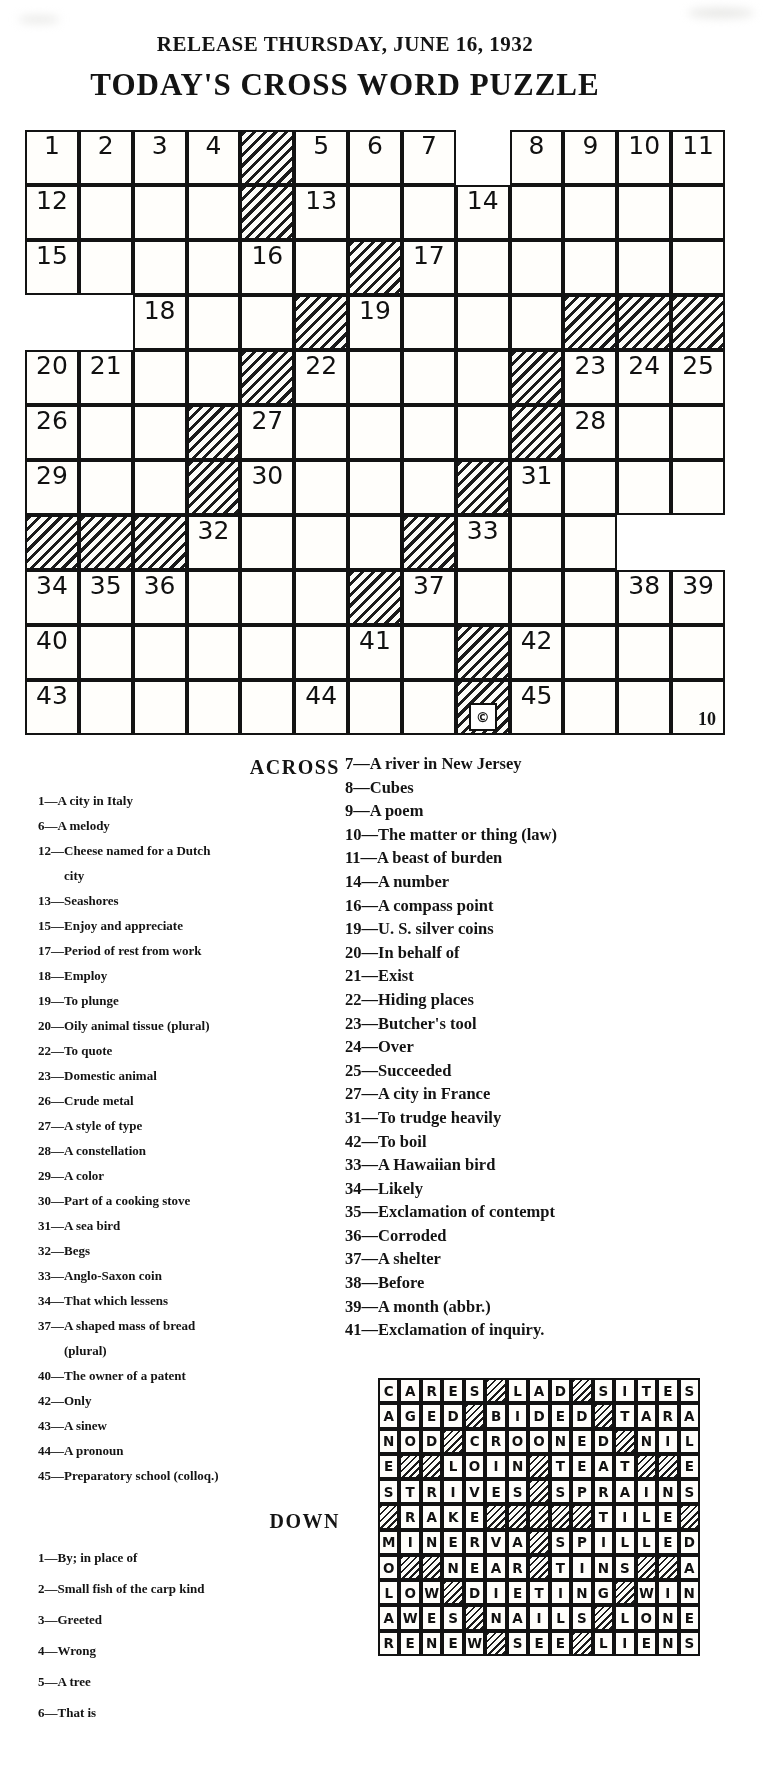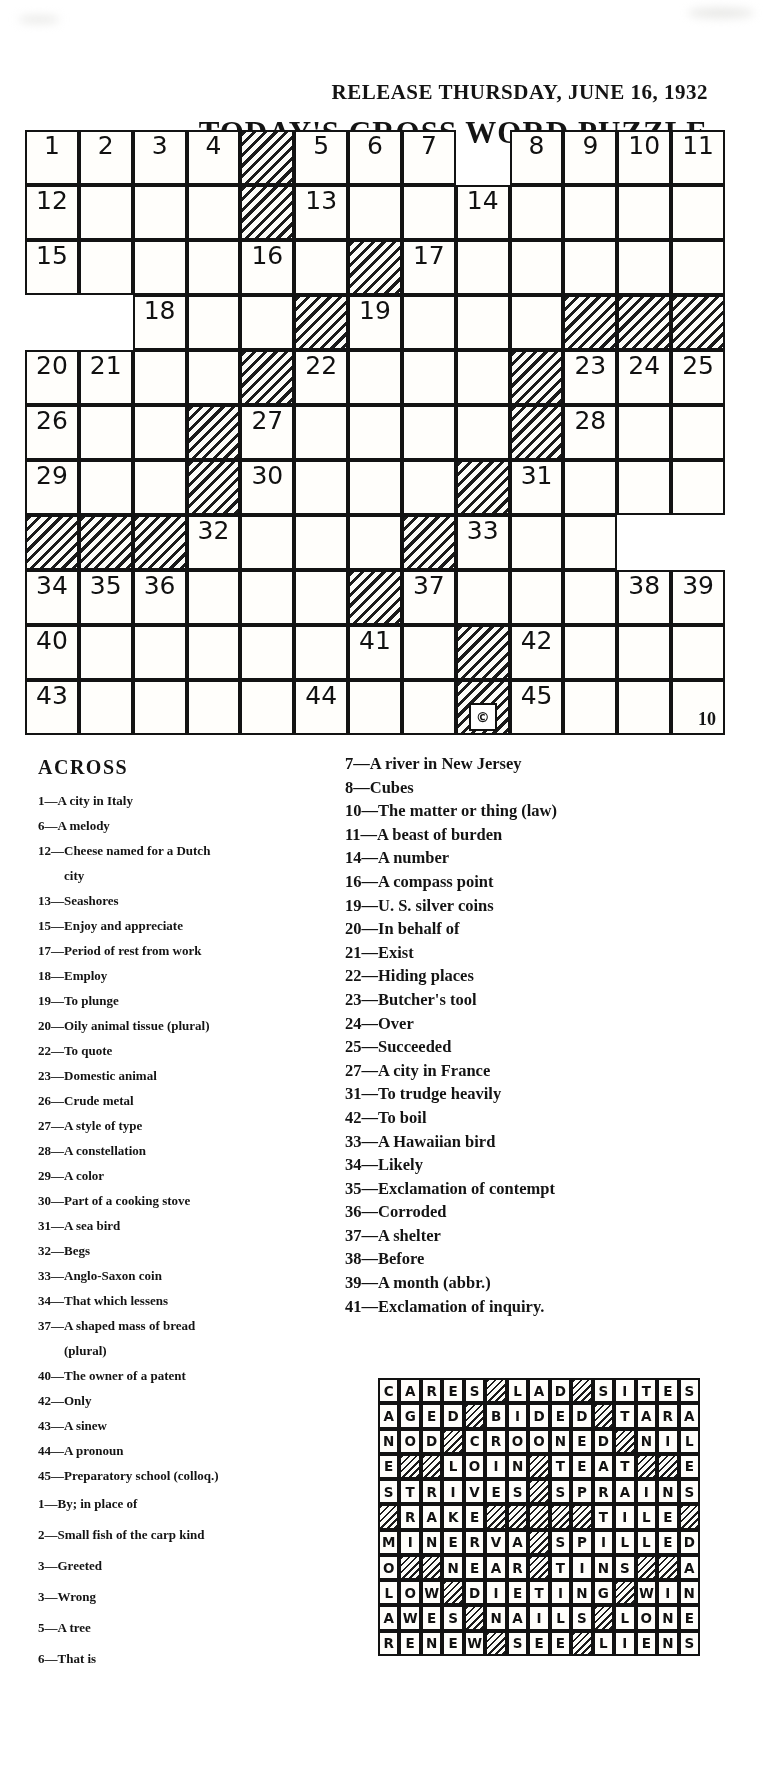--- a/index.html
+++ b/index.html
@@ -1,21 +1,21 @@
 <!DOCTYPE html>
 <html><head>
 <meta charset="utf-8">
 <style>
   html,body{margin:0;padding:0;background:#f4f4f2;}
   #page{position:relative;width:768px;height:1776px;background:#ffffff;margin:0 auto;
         font-family:"Liberation Serif",serif;color:#141414;overflow:hidden;}
   .smudge{position:absolute;background:#e7e7e5;filter:blur(5px);border-radius:50%;}
 
   
-  .head-wrap{position:absolute;left:18px;top:0;width:690px;text-align:right;margin-top:48px;}
+  .head-wrap{position:absolute;left:0;top:0;width:690px;text-align:center;}
   .release{margin-top:32px;font-weight:bold;font-size:21px;letter-spacing:.5px;}
   .title{margin-top:10px;font-weight:bold;font-size:31px;letter-spacing:1px;}
 
   
   #pgrid{position:absolute;left:25px;top:130px;width:700px;height:605px;
          display:grid;grid-template-columns:repeat(13,1fr);grid-auto-rows:1fr;}
   .pcell{position:relative;box-sizing:border-box;}
   .pcell.white{background:#fffefb;border:2px solid #131313;}
   .pcell.black{border:2px solid #131313;
      background:repeating-linear-gradient(135deg,#1b1b1b 0 3px,#fcfcf8 3px 7.5px);}
@@ -26,21 +26,21 @@
         width:24px;height:24px;background:#fff;border:2px solid #111;
         display:flex;align-items:center;justify-content:center;
         font-family:"DejaVu Sans",sans-serif;font-size:14px;font-weight:bold;}
   .corner-num{position:absolute;right:9px;bottom:5px;font-weight:bold;font-size:18px;
         font-family:"Liberation Serif",serif;}
 
   
   .col{position:absolute;}
   #across-col{left:38px;top:756px;width:302px;}
   #down-right-col{left:345px;top:752px;width:316px;}
-  .heading{text-align:left;font-weight:bold;font-size:20px;letter-spacing:1.5px;margin:0 0 9px 0;}
+  .heading{text-align:right;font-weight:bold;font-size:20px;letter-spacing:1.5px;margin:0 0 9px 0;}
   .heading.down{margin-top:22px;}
   .clue{font-weight:bold;font-size:13px;line-height:25px;white-space:pre-line;
         padding-left:26px;text-indent:-26px;}
   #down-right-col .clue{font-size:16.5px;line-height:23.6px;}
   #down-left-list .clue{line-height:31px;}
 
   
   #sgrid{position:absolute;left:378px;top:1378px;width:322px;height:278px;
          display:grid;grid-template-columns:repeat(15,1fr);grid-auto-rows:1fr;}
   .scell{box-sizing:border-box;border:2px solid #121212;display:flex;align-items:center;
@@ -327,34 +327,36 @@
         <div class="clue">33—Anglo-Saxon coin</div>
         <div class="clue">34—That which lessens</div>
         <div class="clue">37—A shaped mass of bread
 (plural)</div>
         <div class="clue">40—The owner of a patent</div>
         <div class="clue">42—Only</div>
         <div class="clue">43—A sinew</div>
         <div class="clue">44—A pronoun</div>
         <div class="clue">45—Preparatory school (colloq.)</div>
       </div>
+    <div class="heading down">DOWN</div>
     <div id="down-left-list">
         <div class="clue">1—By; in place of</div>
         <div class="clue">2—Small fish of the carp kind</div>
         <div class="clue">3—Greeted</div>
-        <div class="clue">3—Wrong</div>
+        <div class="clue">4—Wrong</div>
         <div class="clue">5—A tree</div>
         <div class="clue">6—That is</div>
       </div>
   </div>
 
   <div class="col" id="down-right-col">
     <div id="down-right-list">
         <div class="clue">7—A river in New Jersey</div>
         <div class="clue">8—Cubes</div>
+        <div class="clue">9—A poem</div>
         <div class="clue">10—The matter or thing (law)</div>
         <div class="clue">11—A beast of burden</div>
         <div class="clue">14—A number</div>
         <div class="clue">16—A compass point</div>
         <div class="clue">19—U. S. silver coins</div>
         <div class="clue">20—In behalf of</div>
         <div class="clue">21—Exist</div>
         <div class="clue">22—Hiding places</div>
         <div class="clue">23—Butcher's tool</div>
         <div class="clue">24—Over</div>

